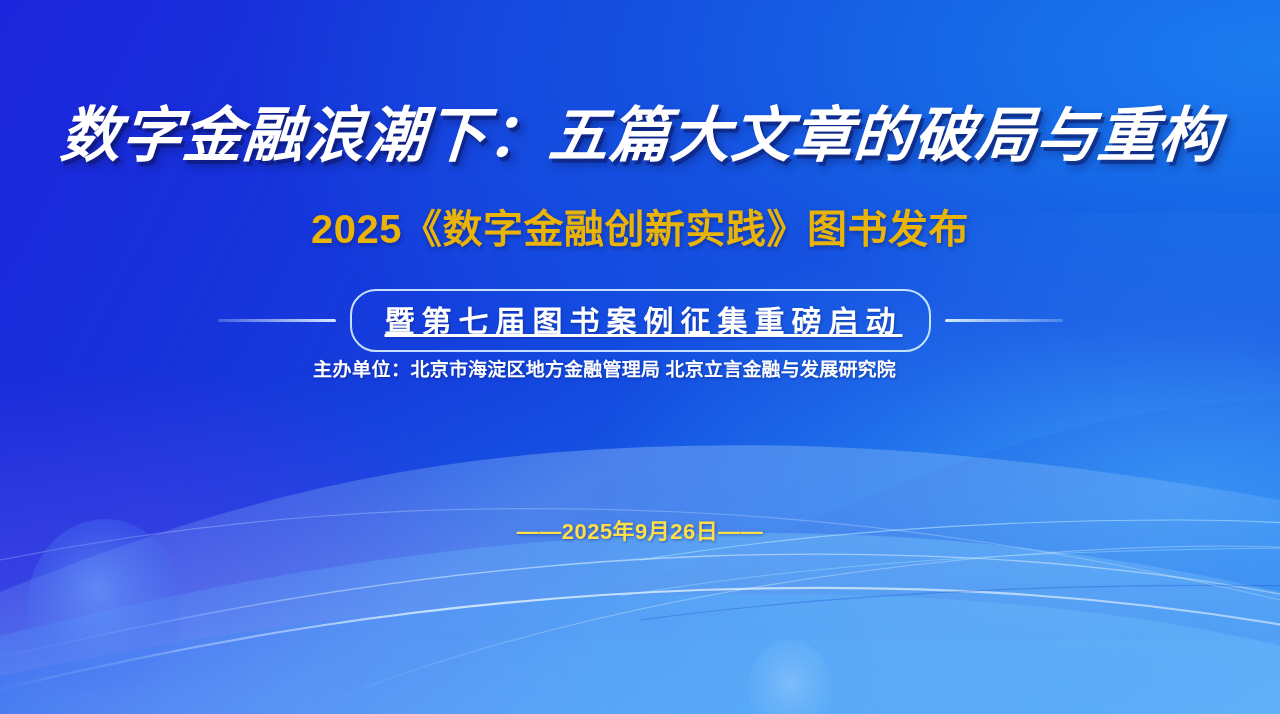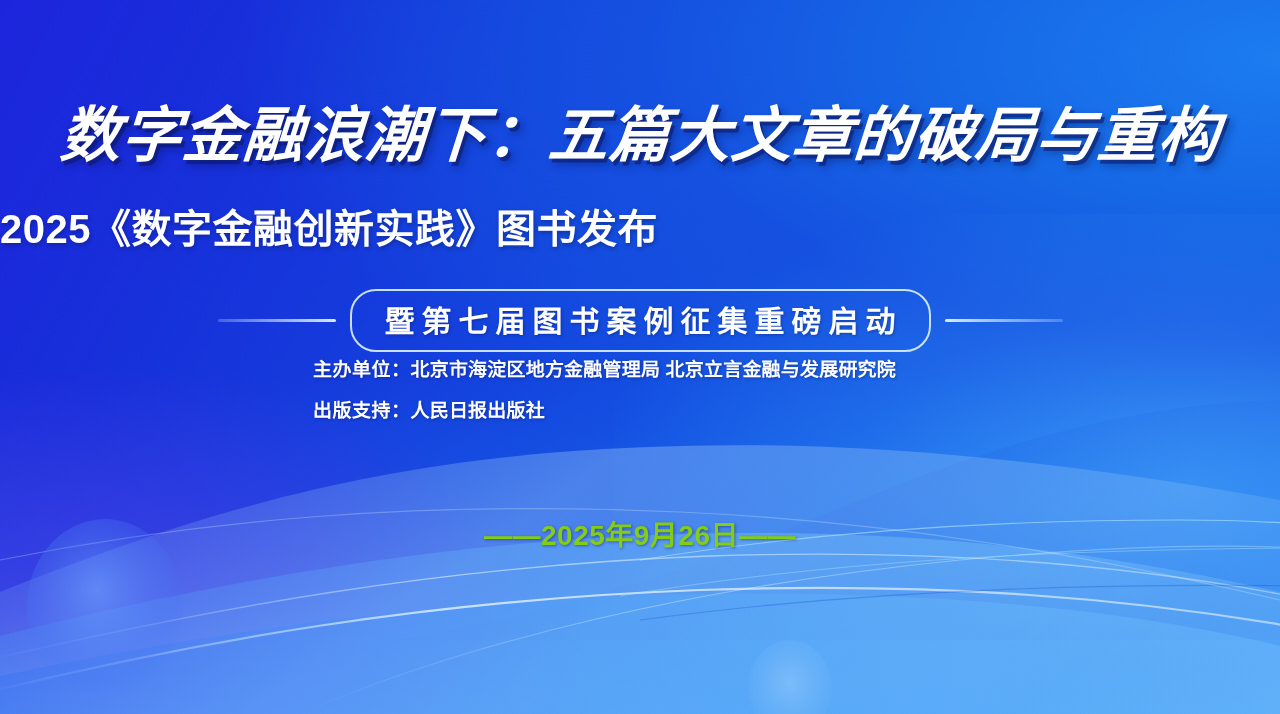--- a/index.html
+++ b/index.html
@@ -73,25 +73,26 @@
     text-shadow:
       3px 4px 0 rgba(12,22,96,0.55),
       5px 6px 9px rgba(8,16,80,0.40);
     transform: skewX(-4deg);
   }
 
   .title-sub {
     position: absolute;
     top: 207px;
     left: 0; right: 0;
+    text-align: center;
     font-weight: bold;
     font-size: 40px;
     line-height: 1.1;
     letter-spacing: 0.5px;
-    color: #ffffff;
+    color: #eab308;
     white-space: nowrap;
     text-shadow: 1px 2px 4px rgba(10,22,90,0.45);
   }
 
   
   .tagline-row {
     position: absolute;
     top: 289px;
     left: 0; right: 0;
     display: flex;
@@ -112,29 +113,30 @@
     border: 2px solid rgba(214,238,255,0.92);
     border-radius: 26px;
     padding: 6px 26px 9px 26px;
     font-weight: bold;
     font-size: 30px;
     letter-spacing: 7px;
     color: #ffffff;
     white-space: nowrap;
     text-indent: 7px;
     text-shadow: 1px 1px 3px rgba(10,22,90,0.4);
+    text-decoration: underline;
   }
 
   .orgs {
     position: absolute;
     top: 353px;
     left: 313px;
     display: flex;
     flex-direction: column;
-    gap: 8px;
+    gap: 17px;
   }
   .org-line {
     font-weight: bold;
     font-size: 19px;
     line-height: 33px;
     color: #ffffff;
     white-space: nowrap;
     text-shadow: 1px 1px 3px rgba(10,22,90,0.45);
   }
   .org-label { letter-spacing: 0.5px; }
@@ -142,22 +144,22 @@
 
   .date-row {
     position: absolute;
     top: 513px;
     left: 0; right: 0;
     text-align: center;
   }
   .date-text {
     display: inline-block;
     font-weight: bold;
-    font-size: 28px;
-    color: #84cc16;
+    font-size: 22px;
+    color: #fde047;
     letter-spacing: 0.5px;
     white-space: nowrap;
     text-shadow: 1px 1px 3px rgba(10,22,90,0.45);
   }
 </style>
 </head>
 <body>
 
 <div id="poster">
 
@@ -237,23 +239,20 @@
     <div class="tagline-row">
       <span class="tag-rule"></span>
       <span class="tag-pill">暨第七届图书案例征集重磅启动</span>
       <span class="tag-rule right"></span>
     </div>
 
     <div class="orgs">
       <div class="org-line">
         <span class="org-label">主办单位：</span><span class="org-value">北京市海淀区地方金融管理局  北京立言金融与发展研究院</span>
       </div>
-      <div class="org-line">
-        <span class="org-label">出版支持：</span><span class="org-value">人民日报出版社</span>
-      </div>
     </div>
 
     <div class="date-row">
       <span class="date-text">——2025年9月26日——</span>
     </div>
 
   </div>
 </div>
 
 </body></html>

